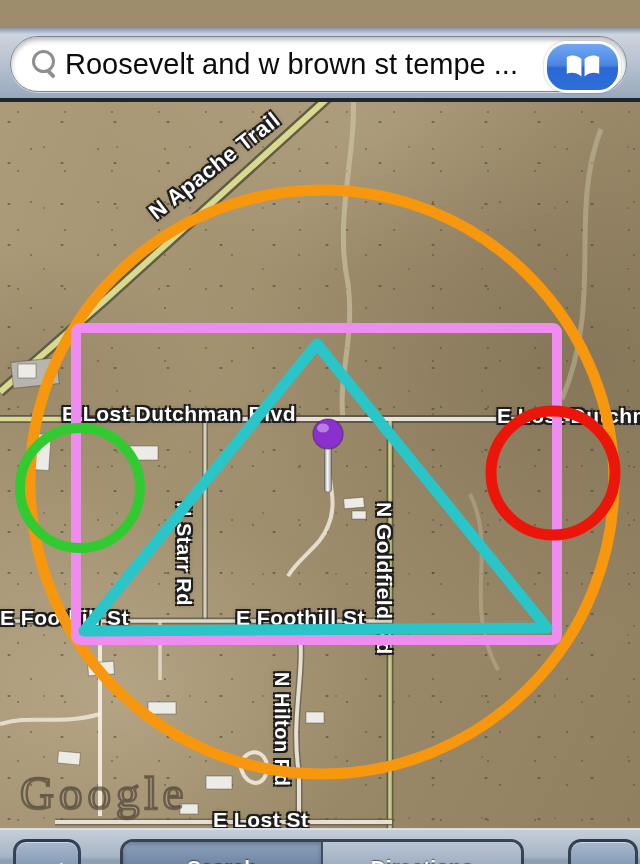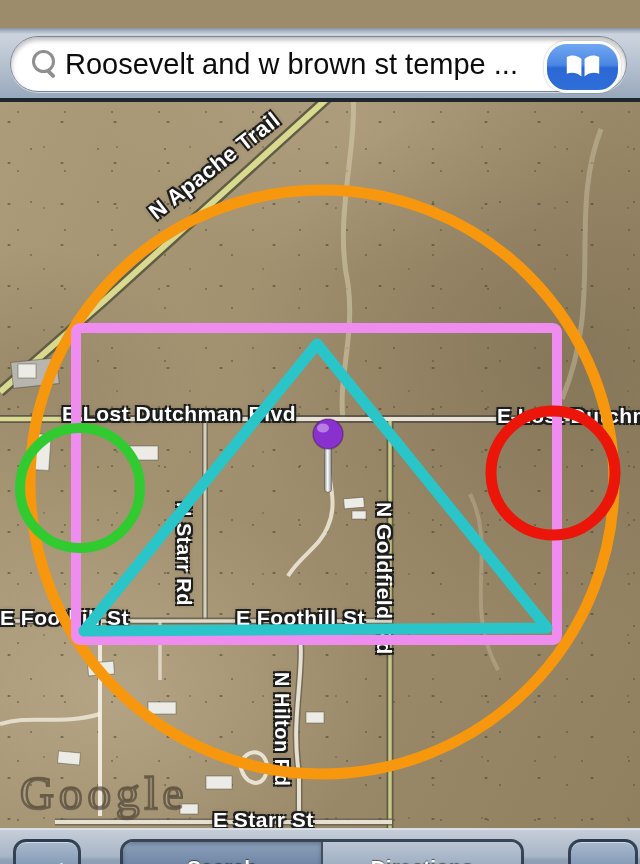--- a/index.html
+++ b/index.html
@@ -172,21 +172,21 @@
 
     <div id="labels-layer">
         <div class="street-label" style="left: 152px; top: 128px; font-size: 22px; transform: rotate(-38deg); transform-origin: left center;">N Apache Trail</div>
         <div class="street-label" style="left: 62px; top: 328px; font-size: 21px;">E Lost Dutchman Blvd</div>
         <div class="street-label" style="left: 497px; top: 330px; font-size: 21px;">E Lost Dutchman Blvd</div>
         <div class="street-label vertical" style="left: 172px; top: 428px; font-size: 20px;">N Starr Rd</div>
         <div class="street-label" style="left: 0px; top: 532px; font-size: 21px;">E Foothill St</div>
         <div class="street-label" style="left: 236px; top: 532px; font-size: 21px;">E Foothill St</div>
         <div class="street-label vertical" style="left: 372px; top: 428px; font-size: 21px;">N Goldfield Rd</div>
         <div class="street-label vertical" style="left: 270px; top: 598px; font-size: 20px;">N Hilton Rd</div>
-        <div class="street-label" style="left: 213px; top: 734px; font-size: 21px;">E Starr St</div>
+        <div class="street-label" style="left: 213px; top: 734px; font-size: 21px;">E Lost St</div>
       </div>
 
     <div class="watermark">Google</div>
 
     <svg id="annotations" class="annotations" width="640" height="754">
         <circle cx="322" cy="408" r="292" fill="none" stroke="#F7970E" stroke-width="11"></circle>
         <rect x="76" y="254" width="481" height="312" rx="4" fill="none" stroke="#EF8CEF" stroke-width="10"></rect>
         <polygon points="317,270 84,557 547,554" stroke-linejoin="round" fill="none" stroke="#29C5C9" stroke-width="11"></polygon>
         <circle cx="80" cy="414" r="60" fill="none" stroke="#31CB31" stroke-width="10"></circle>
         <circle cx="553" cy="399" r="62" fill="none" stroke="#EB150A" stroke-width="11"></circle>

